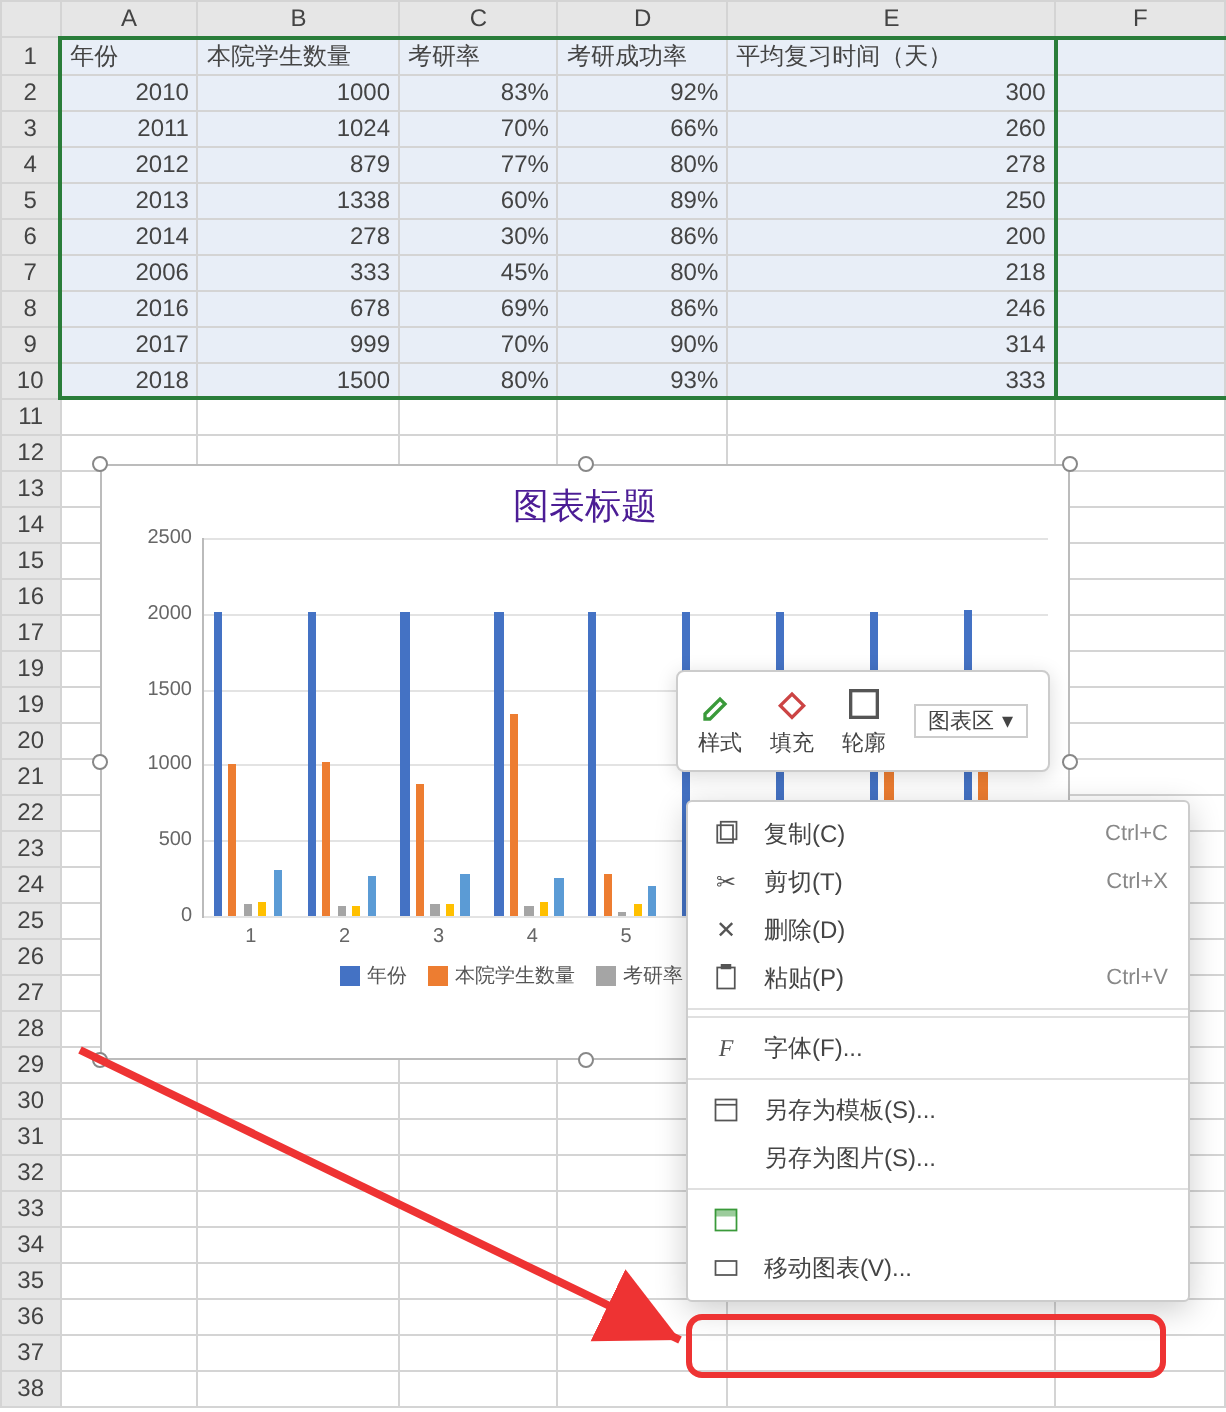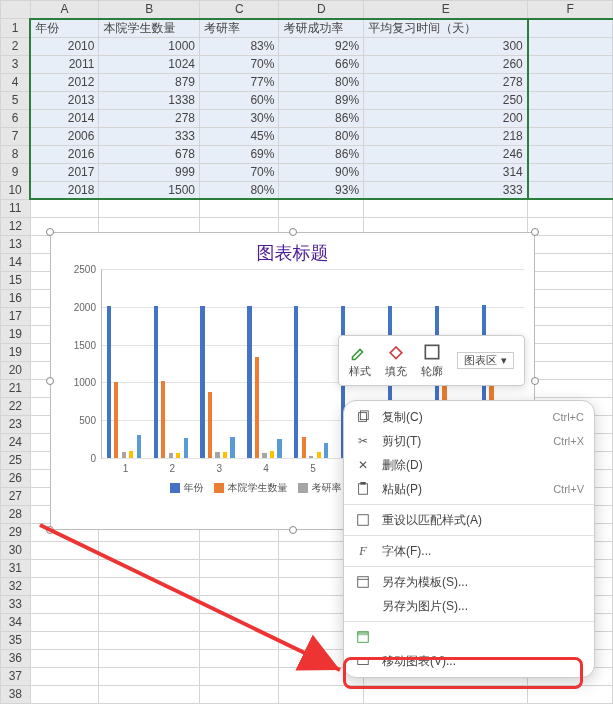--- a/index.html
+++ b/index.html
@@ -92,21 +92,21 @@
     box-shadow: 0 2px 10px rgba(0,0,0,0.15);
   }
   .mini-toolbar .ico { display:flex; flex-direction:column; align-items:center; font-size:11px; color:#444; gap:2px;}
   .mini-toolbar .ico svg { width:20px; height:20px; }
   .mini-toolbar .sel { border:1px solid #ccc; padding:0 6px; font-size:11px; display:flex; align-items:center; gap:4px;}
 
   
   .context-menu {
     position: absolute; left: 343px; top: 400px;
     width: 252px;
-    background: #fff; border: 1px solid #ccc; border-radius:13px;
+    background: #fff; border: 1px solid #ccc; border-radius:3px;
     box-shadow: 0 4px 16px rgba(0,0,0,0.2);
     padding: 4px 0;
   }
   .menu-item {
     display:flex; align-items:center;
     padding: 4px 10px 4px 10px; gap: 10px;
     height: 24px;
     white-space: nowrap;
   }
   .menu-item .micon { width:18px; height:18px; display:flex; align-items:center; justify-content:center; color:#555;}
@@ -641,28 +641,20 @@
     <span class="micon">
         <svg width="14" height="14" viewBox="0 0 16 16">
           <rect x="3" y="2" width="10" height="12" fill="none" stroke="#555"></rect>
           <rect x="5" y="0" width="6" height="3" fill="#555"></rect>
         </svg>
       </span>
     <span class="label">粘贴(P)</span>
     <span class="shortcut">Ctrl+V</span>
   </div>
   <div class="menu-sep"></div>
-  <div class="menu-item">
-    <span class="micon">
-        <svg width="14" height="14" viewBox="0 0 16 16">
-          <rect x="2" y="2" width="12" height="12" fill="none" stroke="#555"></rect>
-        </svg>
-      </span>
-    <span class="label">重设以匹配样式(A)</span>
-  </div>
   <div class="menu-sep"></div>
   <div class="menu-item">
     <span class="micon" style="font-family:serif;font-style:italic">F</span>
     <span class="label">字体(F)...</span>
   </div>
   <div class="menu-sep"></div>
   <div class="menu-item">
     <span class="micon">
         <svg width="14" height="14" viewBox="0 0 16 16">
           <rect x="2" y="2" width="12" height="12" fill="none" stroke="#555"></rect>

